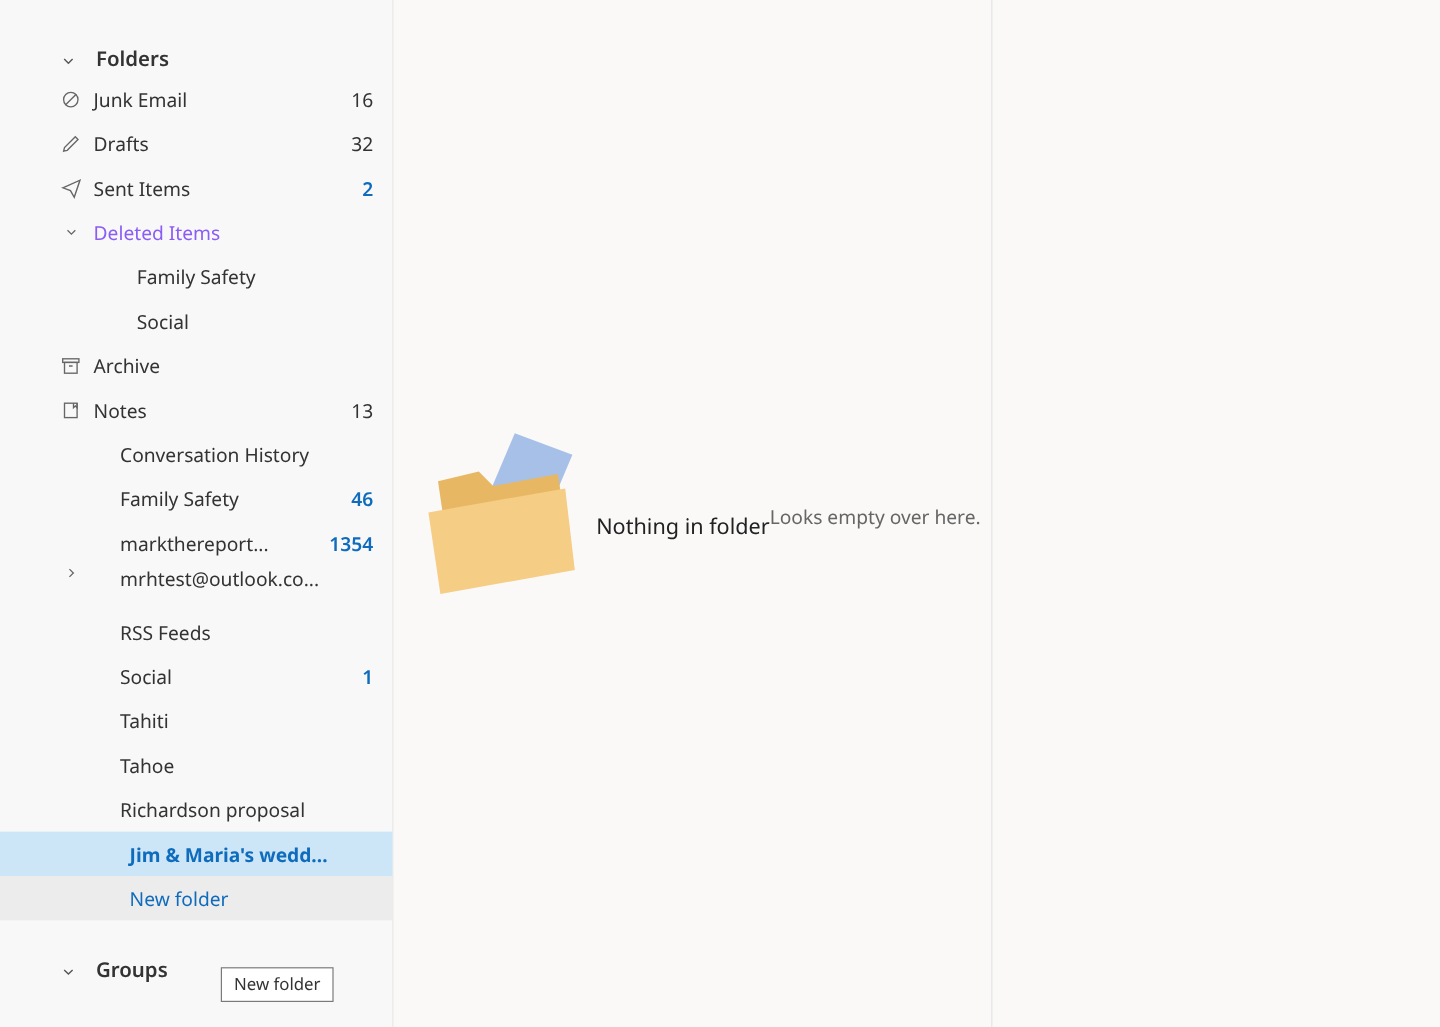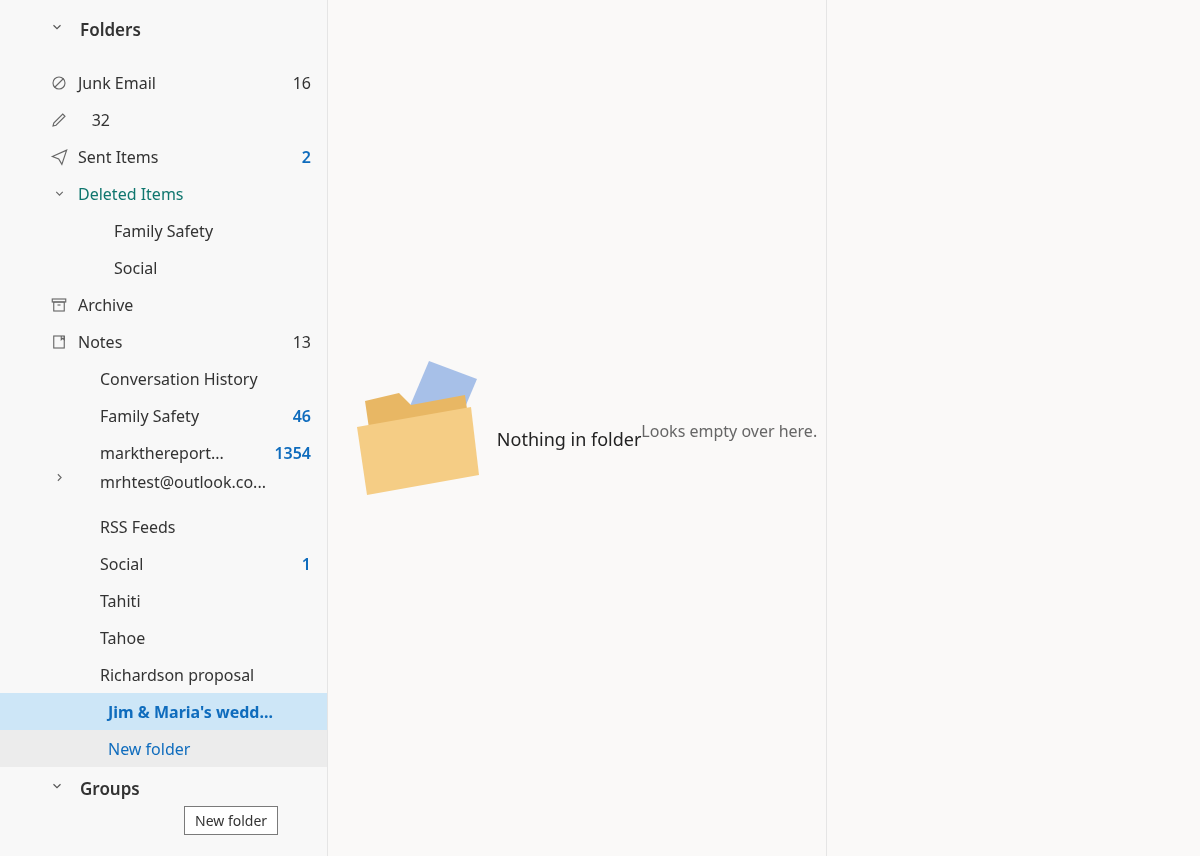--- a/index.html
+++ b/index.html
@@ -1,31 +1,31 @@
 <!DOCTYPE html>
 <html><head>
 <meta charset="utf-8">
 <style>
   html,body{margin:0;padding:0;width:1200px;height:856px;font-family:"Segoe UI",system-ui,sans-serif;background:#f8f8f8;color:#333;overflow:hidden}
   .app{display:flex;width:1200px;height:856px}
   .sidebar{width:328px;background:#f8f8f8;padding-left:48px;box-sizing:border-box;border-right:1px solid #e5e5e5}
   .main{flex:1;position:relative;background:#faf9f8}
   .main .panel{width:498px;height:100%;border-right:1px solid #e5e5e5;display:flex;align-items:center;justify-content:center}
-  .section-header{display:flex;align-items:flex-start;height:42px;gap:14px;font-weight:600;font-size:17px;color:#333;cursor:pointer}
+  .section-header{display:flex;align-items:flex-end;height:42px;gap:14px;font-weight:600;font-size:17px;color:#333;cursor:pointer}
   .section-header .chev{width:18px;height:18px;display:flex;align-items:center;justify-content:center}
   .folders{padding-top:4px}
   .folder{display:flex;align-items:center;height:37px;font-size:16px;color:#333;cursor:pointer;position:relative;box-sizing:border-box;padding-right:12px}
   .folder .indent0{width:22px;display:flex;align-items:center;justify-content:center}
   .folder .indent1{width:22px;margin-left:30px;display:flex;align-items:center;justify-content:center}
   .folder .icon{width:22px;height:22px;display:flex;align-items:center;justify-content:center}
   .folder .label{flex:1;white-space:nowrap;overflow:hidden;text-overflow:ellipsis;padding-left:8px}
   .folder .count{font-size:16px;min-width:40px;text-align:right;padding-right:4px}
   .bold-blue{color:#0f6cbd;font-weight:600}
   .light-text{color:#333}
-  .deleted-header{display:flex;align-items:center;height:37px;font-size:16px;color:#0f766e;cursor:pointer}
+  .deleted-header{display:flex;align-items:center;height:37px;font-size:16px;color:#8b5cf6;cursor:pointer}
   .deleted-header .chev{width:22px;display:flex;align-items:center;justify-content:center}
   .child{padding-left:66px}
   .row-collapse{display:flex;align-items:flex-start;height:37px;font-size:16px;cursor:pointer}
   .row-collapse .chev{width:22px;display:flex;align-items:center;justify-content:center;margin-left:0}
   .row-collapse .label{flex:1;padding-left:8px;white-space:nowrap;overflow:hidden;text-overflow:ellipsis}
   .selected{background:#cde6f7;margin-left:-48px;padding-left:48px}
   .selected .label{color:#0f6cbd;font-weight:700;padding-left:60px}
   .newfolder-row{background:#ececec;margin-left:-48px;padding-left:48px}
   .newfolder-row .label{color:#0f6cbd;padding-left:60px}
   .tooltip{position:absolute;left:184px;top:806px;background:#fff;border:1px solid #7a7a7a;font-size:14px;padding:4px 10px;color:#333;z-index:10}
@@ -65,20 +65,21 @@
         <span class="label">Junk Email</span>
         <span class="count light-text">16</span>
       </div>
 
       <div class="folder">
         <span class="indent0 icon">
           <svg width="18" height="18" viewBox="0 0 24 24" fill="none" stroke="#666" stroke-width="1.5">
               <path d="M4 20l4-1L20 7l-3-3L5 16z"></path>
             </svg>
         </span>
+        <span class="label">Drafts</span>
         <span class="count light-text">32</span>
       </div>
 
       <div class="folder">
         <span class="indent0 icon">
           <svg width="19" height="19" viewBox="0 0 24 24" fill="none" stroke="#666" stroke-width="1.5">
               <path d="M3 12l18-8-6 18-4-7z"></path>
             </svg>
         </span>
         <span class="label">Sent Items</span>

